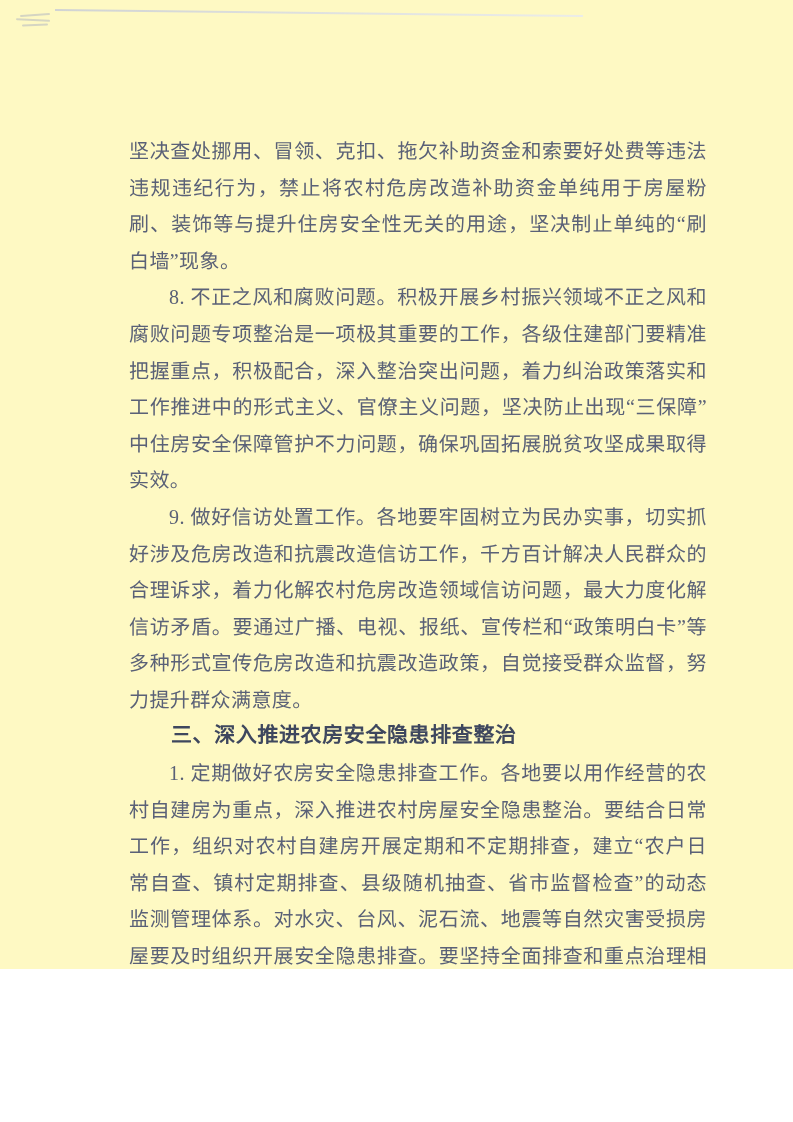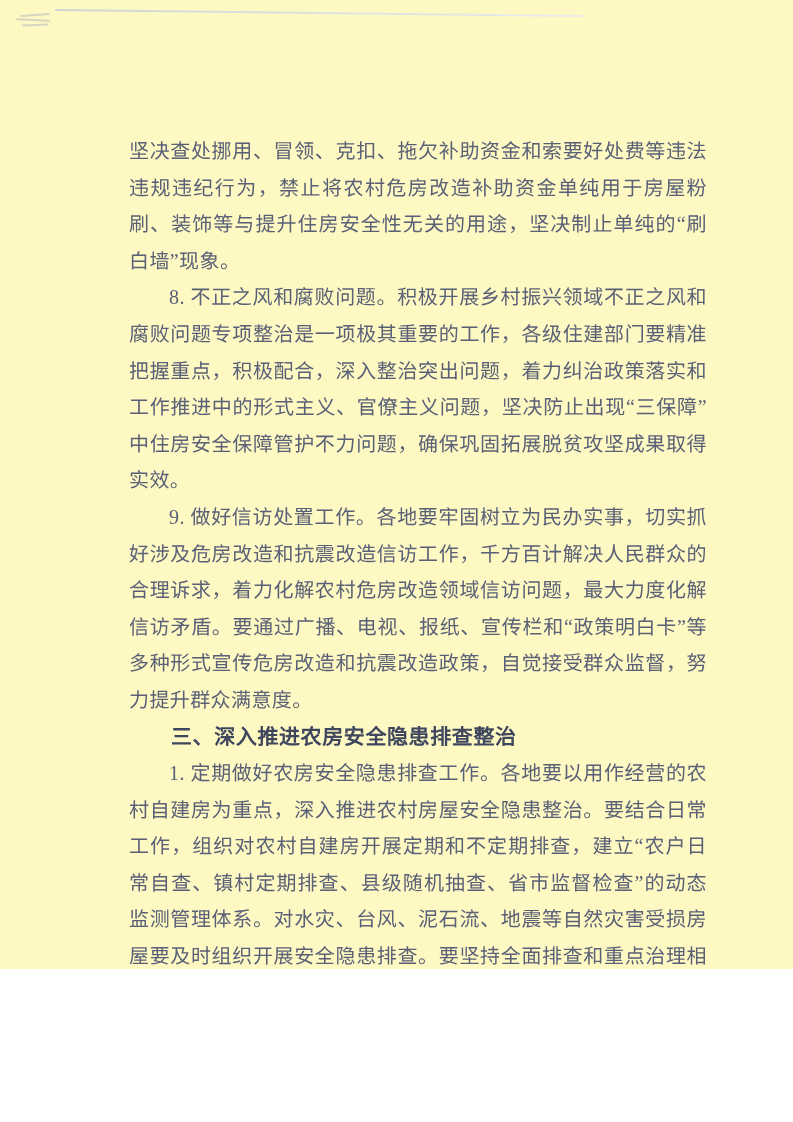--- a/index.html
+++ b/index.html
@@ -58,21 +58,21 @@
     font-size: 20px;
     line-height: 36.6px;
     letter-spacing: 0.4px;
     color: #5a6177;
     text-align: justify;
     text-justify: inter-character;
   }
   .indent { text-indent: 2em; }
   .heading {
     margin: 0;
-    font-family: Liberation Sans, sans-serif;
+    font-family: Liberation Mono, monospace;
     font-weight: 700;
     font-size: 21px;
     line-height: 36.6px;
     letter-spacing: 0.6px;
     color: #3e475e;
     text-indent: 2em;
   }
   .footer {
     position: absolute;
     left: 141px;

